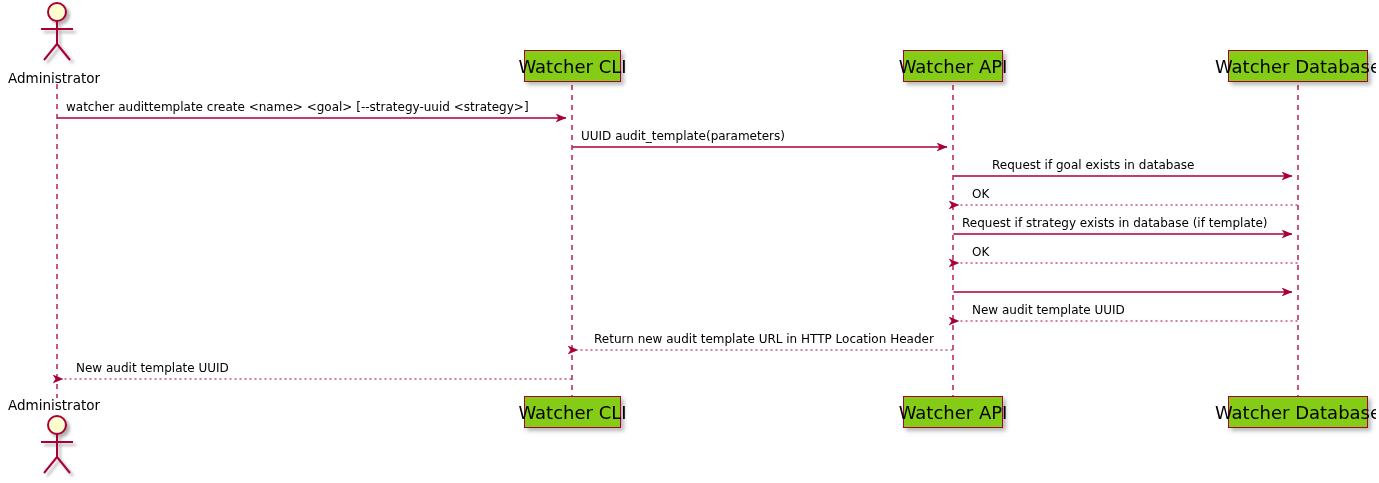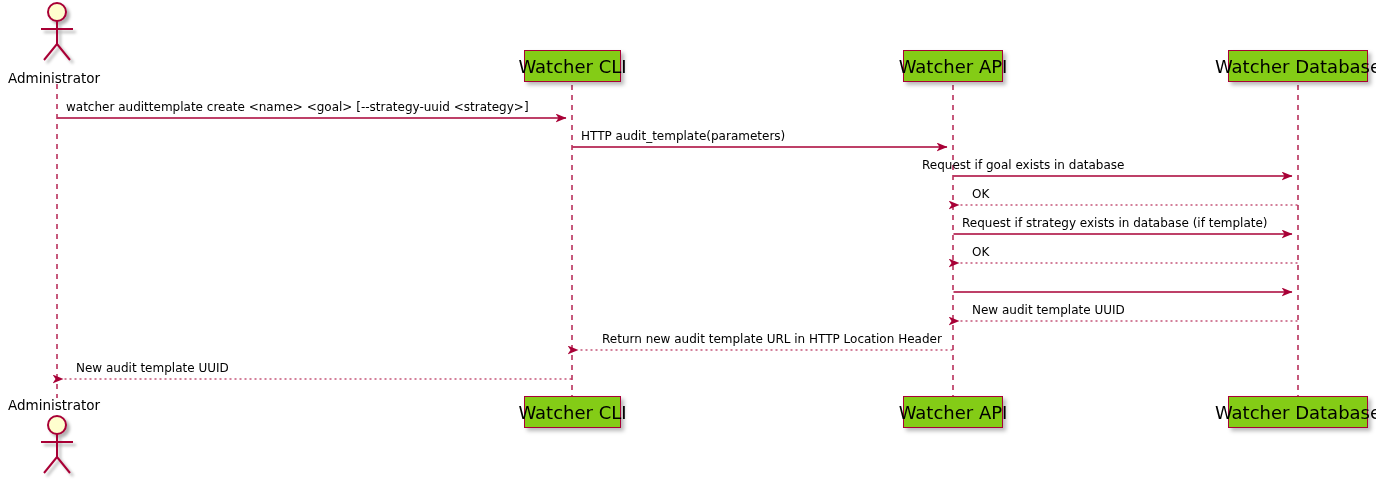--- a/index.html
+++ b/index.html
@@ -130,30 +130,30 @@
   <div class="participant-box" style="left:1228px; top:50px; width:140px; height:32px;">Watcher Database</div>
 
   <div class="participant-box" style="left:524px; top:396px; width:97px; height:32px;">Watcher CLI</div>
 
   <div class="participant-box" style="left:903px; top:396px; width:100px; height:32px;">Watcher API</div>
 
   <div class="participant-box" style="left:1228px; top:396px; width:140px; height:32px;">Watcher Database</div>
 
   <div class="msg-label" style="left:66px; top:101px;">watcher audittemplate create &lt;name&gt; &lt;goal&gt; [--strategy-uuid &lt;strategy&gt;]</div>
 
-  <div class="msg-label" style="left:581px; top:130px;">HTTP audit_template(parameters)</div>
+  <div class="msg-label" style="left:581px; top:130px;">UUID audit_template(parameters)</div>
 
-  <div class="msg-label" style="left:922px; top:159px;">Request if goal exists in database</div>
+  <div class="msg-label" style="left:992px; top:159px;">Request if goal exists in database</div>
 
   <div class="msg-label" style="left:972px; top:188px;">OK</div>
 
   <div class="msg-label" style="left:962px; top:217px;">Request if strategy exists in database (if template)</div>
 
   <div class="msg-label" style="left:972px; top:246px;">OK</div>
 
 
   <div class="msg-label" style="left:972px; top:304px;">New audit template UUID</div>
 
-  <div class="msg-label" style="left:594px; top:333px;margin-left:8px;">Return new audit template URL in HTTP Location Header</div>
+  <div class="msg-label" style="left:594px; top:333px;">Return new audit template URL in HTTP Location Header</div>
 
   <div class="msg-label" style="left:76px; top:362px;">New audit template UUID</div>
 
 </div>
 
 </body></html>

